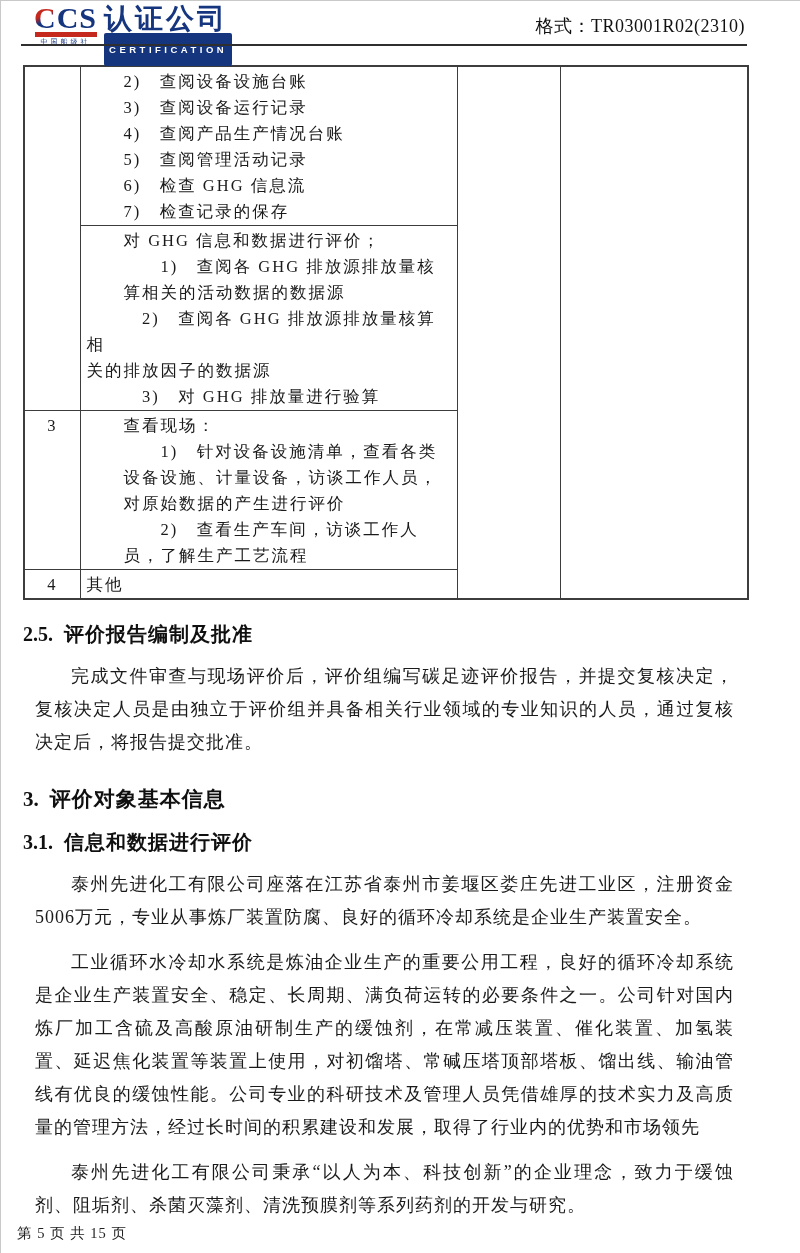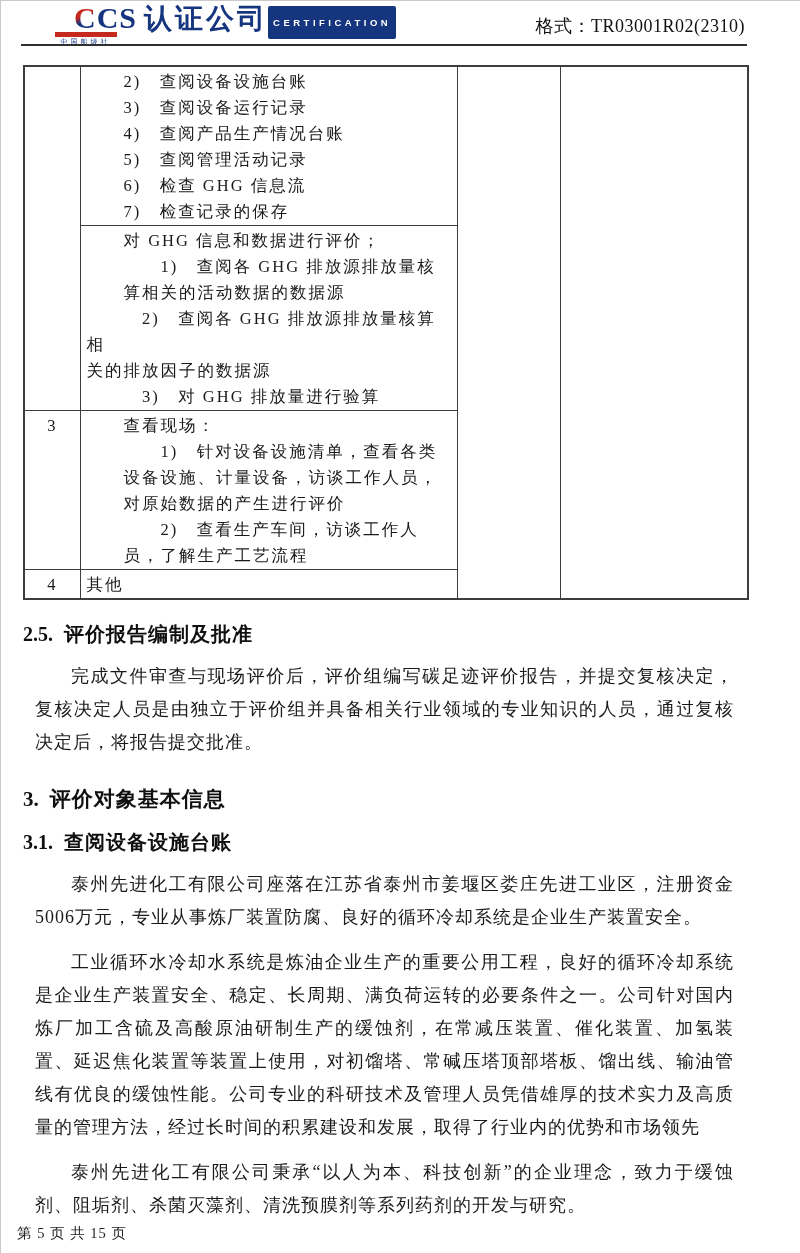--- a/index.html
+++ b/index.html
@@ -15,29 +15,28 @@
     overflow:hidden;
   }
   
   .header{position:relative;height:46px;}
   .logo{position:absolute;left:33px;top:4px;display:flex;align-items:flex-start;}
   .ccs-block{display:flex;flex-direction:column;align-items:center;margin-right:7px;}
   .ccs-wordmark{
     font-family:"Liberation Serif","DejaVu Serif",serif;
     font-weight:bold;font-size:30px;line-height:26px;letter-spacing:1px;
     color:#16357f;
-    margin-left:40px;
   }
   .ccs-wordmark .c-first{
     background:linear-gradient(155deg,#c5281c 42%,#16357f 58%);
     -webkit-background-clip:text;background-clip:text;color:transparent;
   }
   .ccs-red-strip{width:62px;height:5px;background:#c5281c;margin-top:1px;}
   .ccs-society{font-size:7px;line-height:8px;letter-spacing:3px;color:#16357f;margin-top:1px;white-space:nowrap;}
-  .brand-block{display:flex;flex-direction:row;}
+  .brand-block{display:flex;flex-direction:column;}
   .brand-cn{
     font-family:"Liberation Sans","DejaVu Sans",sans-serif;
     font-weight:bold;font-size:28px;line-height:27px;letter-spacing:3px;color:#16357f;
   }
   .brand-en{
     margin-top:1px;background:#16357f;color:#ffffff;border-radius:2px;
     font-family:"Liberation Sans","DejaVu Sans",sans-serif;
     font-weight:bold;font-size:9.5px;line-height:11px;letter-spacing:3.5px;
     padding:11px 5px;text-align:center;white-space:nowrap;
   }
@@ -153,21 +152,21 @@
   </div>
   <div class="body-para">
     <p>完成文件审查与现场评价后，评价组编写碳足迹评价报告，并提交复核决定，复核决定人员是由独立于评价组并具备相关行业领域的专业知识的人员，通过复核决定后，将报告提交批准。</p>
   </div>
 
   <div class="h-block h1level">
     <span class="h-num">3.</span><span>评价对象基本信息</span>
   </div>
 
   <div class="h-block h2level" style="margin-top:16px;">
-    <span class="h-num">3.1.</span><span>查阅设备设施台账</span>
+    <span class="h-num">3.1.</span><span>信息和数据进行评价</span>
   </div>
   <div class="body-para">
     <p>泰州先进化工有限公司座落在江苏省泰州市姜堰区娄庄先进工业区，注册资金5006万元，专业从事炼厂装置防腐、良好的循环冷却系统是企业生产装置安全。</p>
     <p>工业循环水冷却水系统是炼油企业生产的重要公用工程，良好的循环冷却系统是企业生产装置安全、稳定、长周期、满负荷运转的必要条件之一。公司针对国内炼厂加工含硫及高酸原油研制生产的缓蚀剂，在常减压装置、催化装置、加氢装置、延迟焦化装置等装置上使用，对初馏塔、常碱压塔顶部塔板、馏出线、输油管线有优良的缓蚀性能。公司专业的科研技术及管理人员凭借雄厚的技术实力及高质量的管理方法，经过长时间的积累建设和发展，取得了行业内的优势和市场领先</p>
     <p>泰州先进化工有限公司秉承“以人为本、科技创新”的企业理念，致力于缓蚀剂、阻垢剂、杀菌灭藻剂、清洗预膜剂等系列药剂的开发与研究。</p>
   </div>
 
   <div class="footer">第 5 页 共 15 页</div>
 
 </div>

